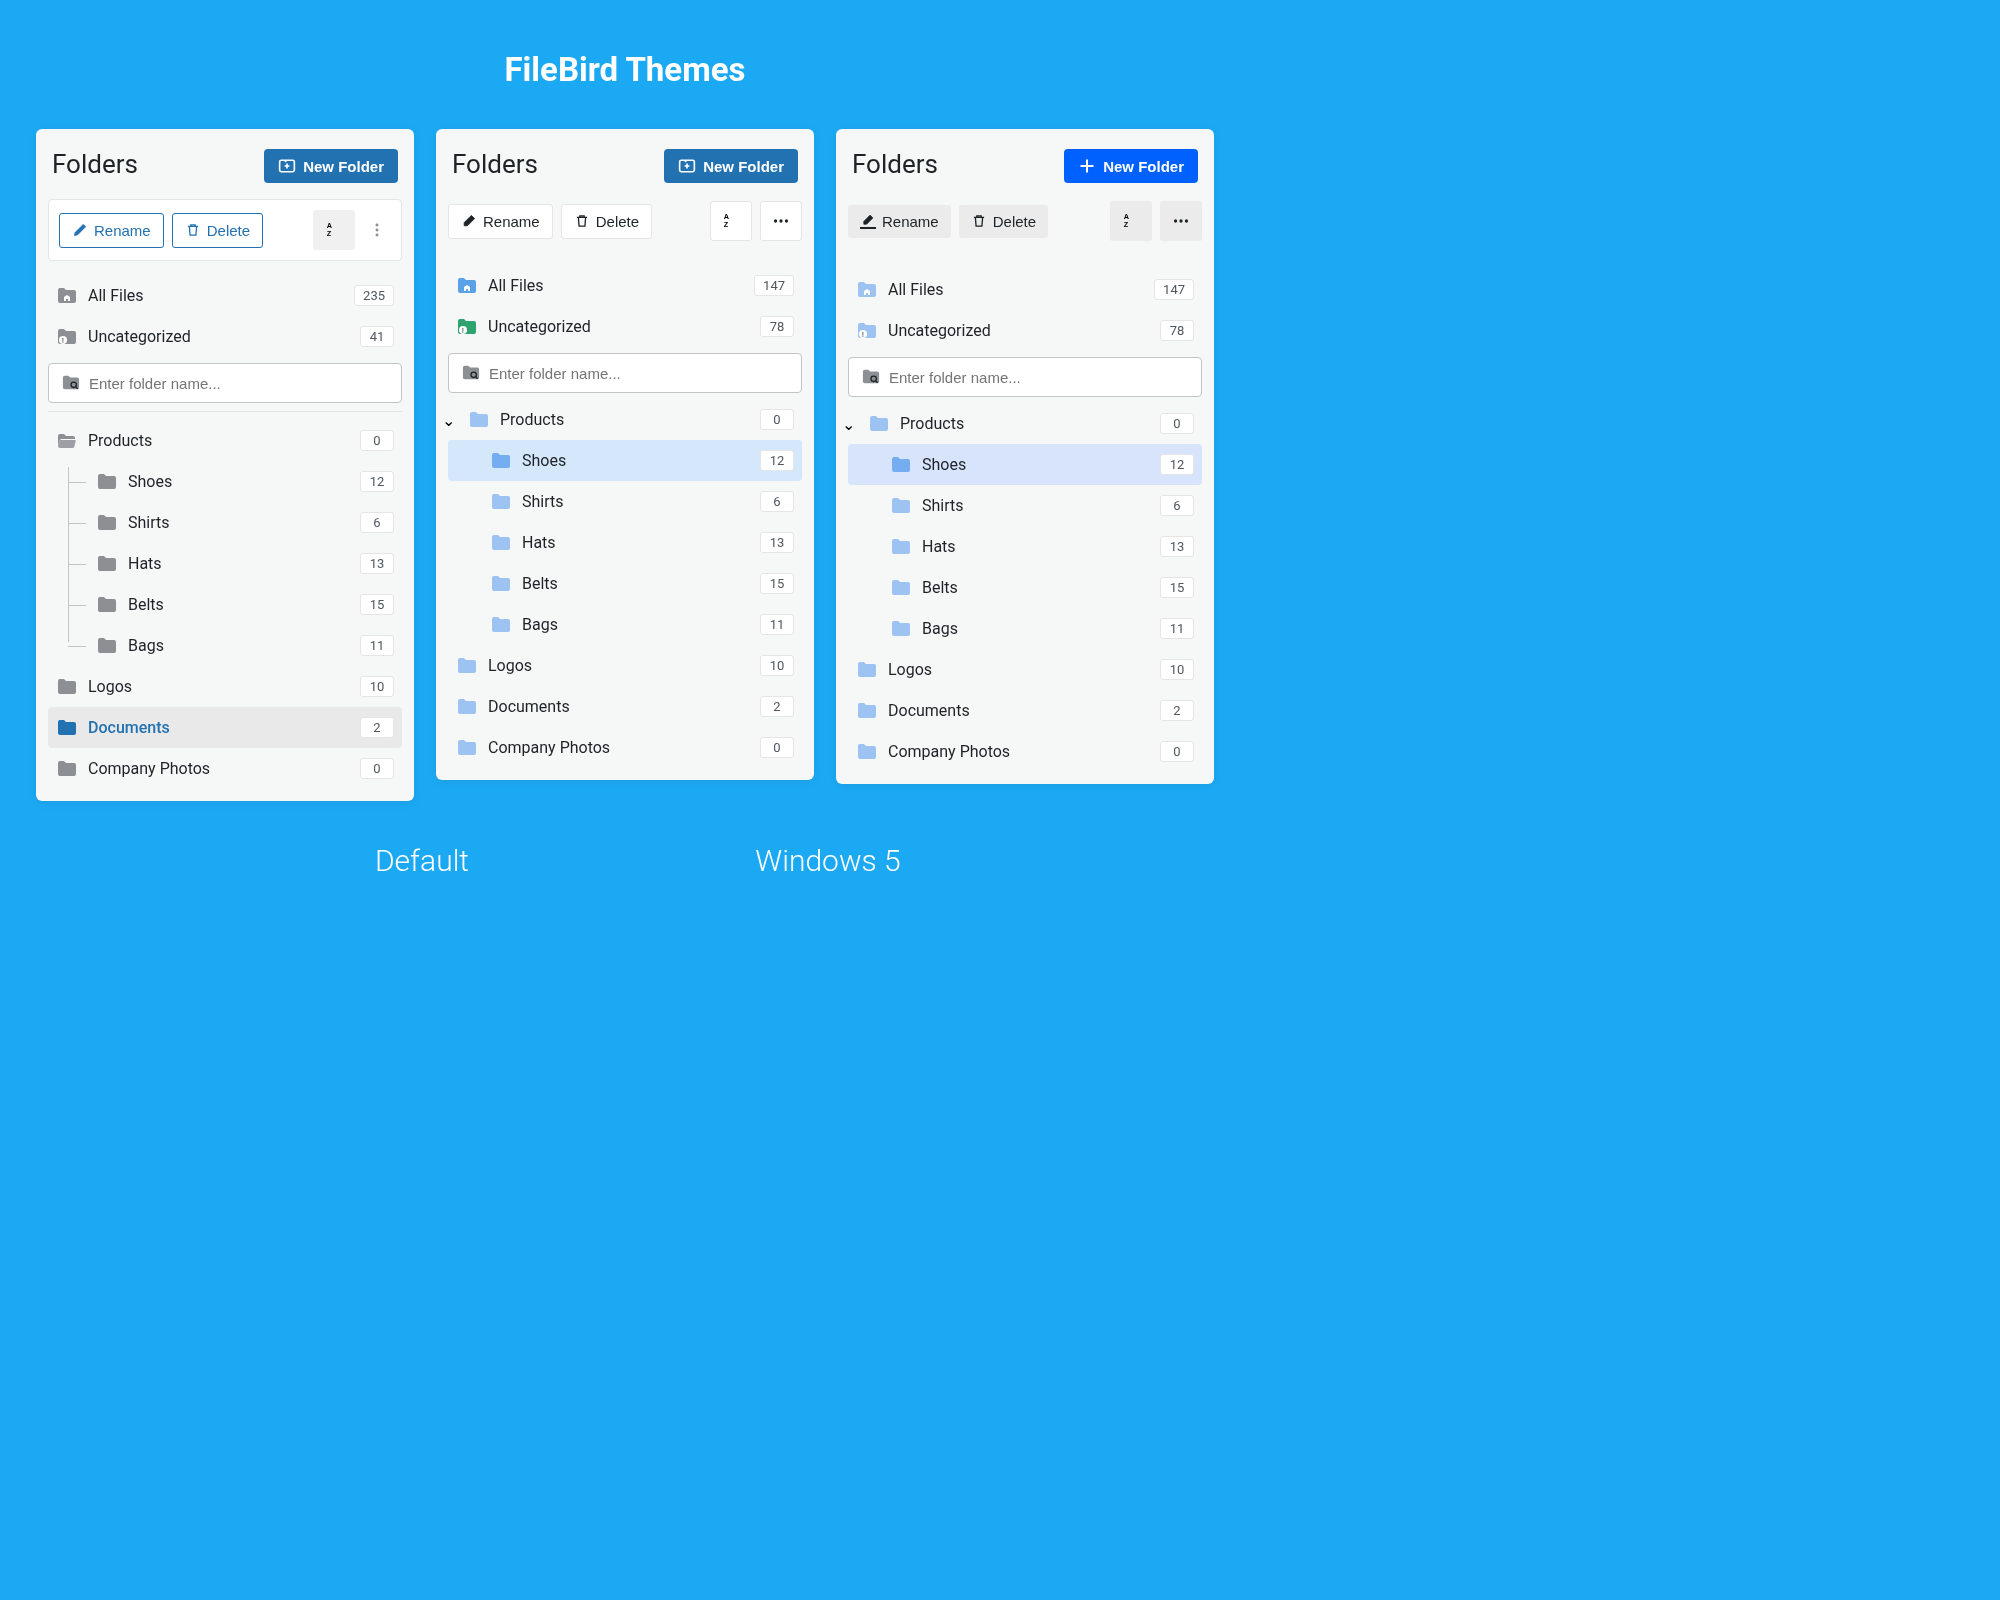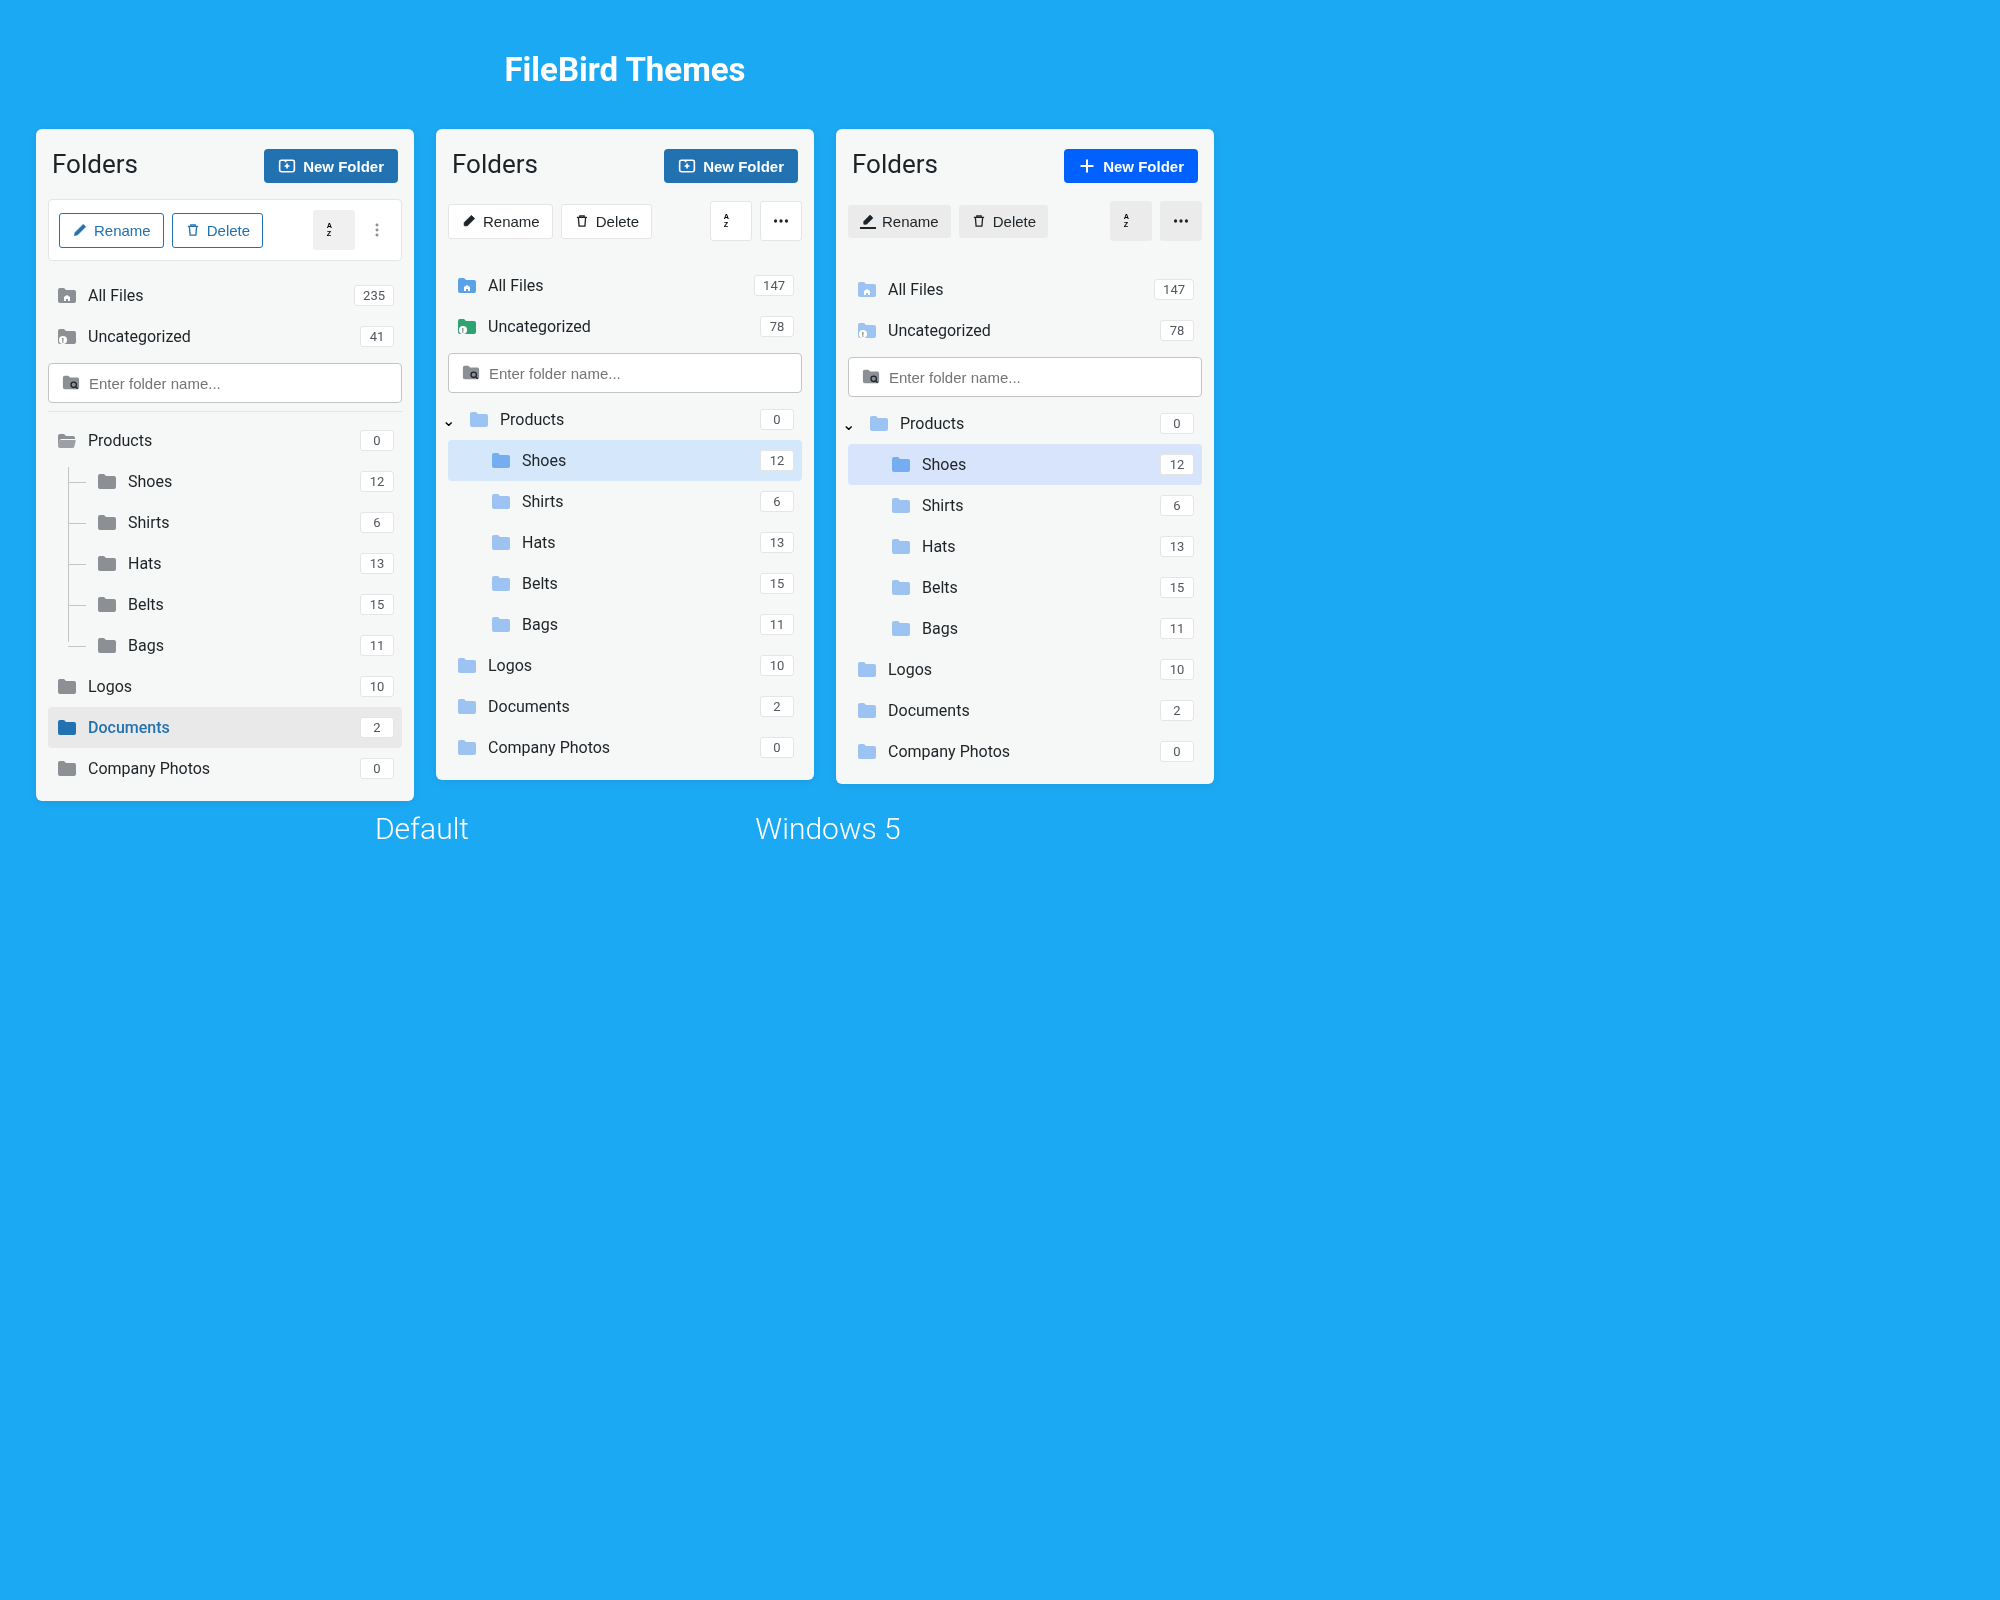--- a/index.html
+++ b/index.html
@@ -167,21 +167,21 @@
   color: #50575e;
   flex: 1;
   background: transparent;
 }
 .hr-light { border: none; border-top: 1px solid #e5e5e5; margin: 8px 0; }
 
 .theme-labels {
   display: flex;
   gap: 28px;
   justify-content: center;
-  margin-top: 10px;
+  margin-top: 42px;
 }
 .theme-label {
   width: 378px;
   text-align: center;
   color: #fff;
   font-size: 30px;
   font-weight: 300;
 }
 
 

